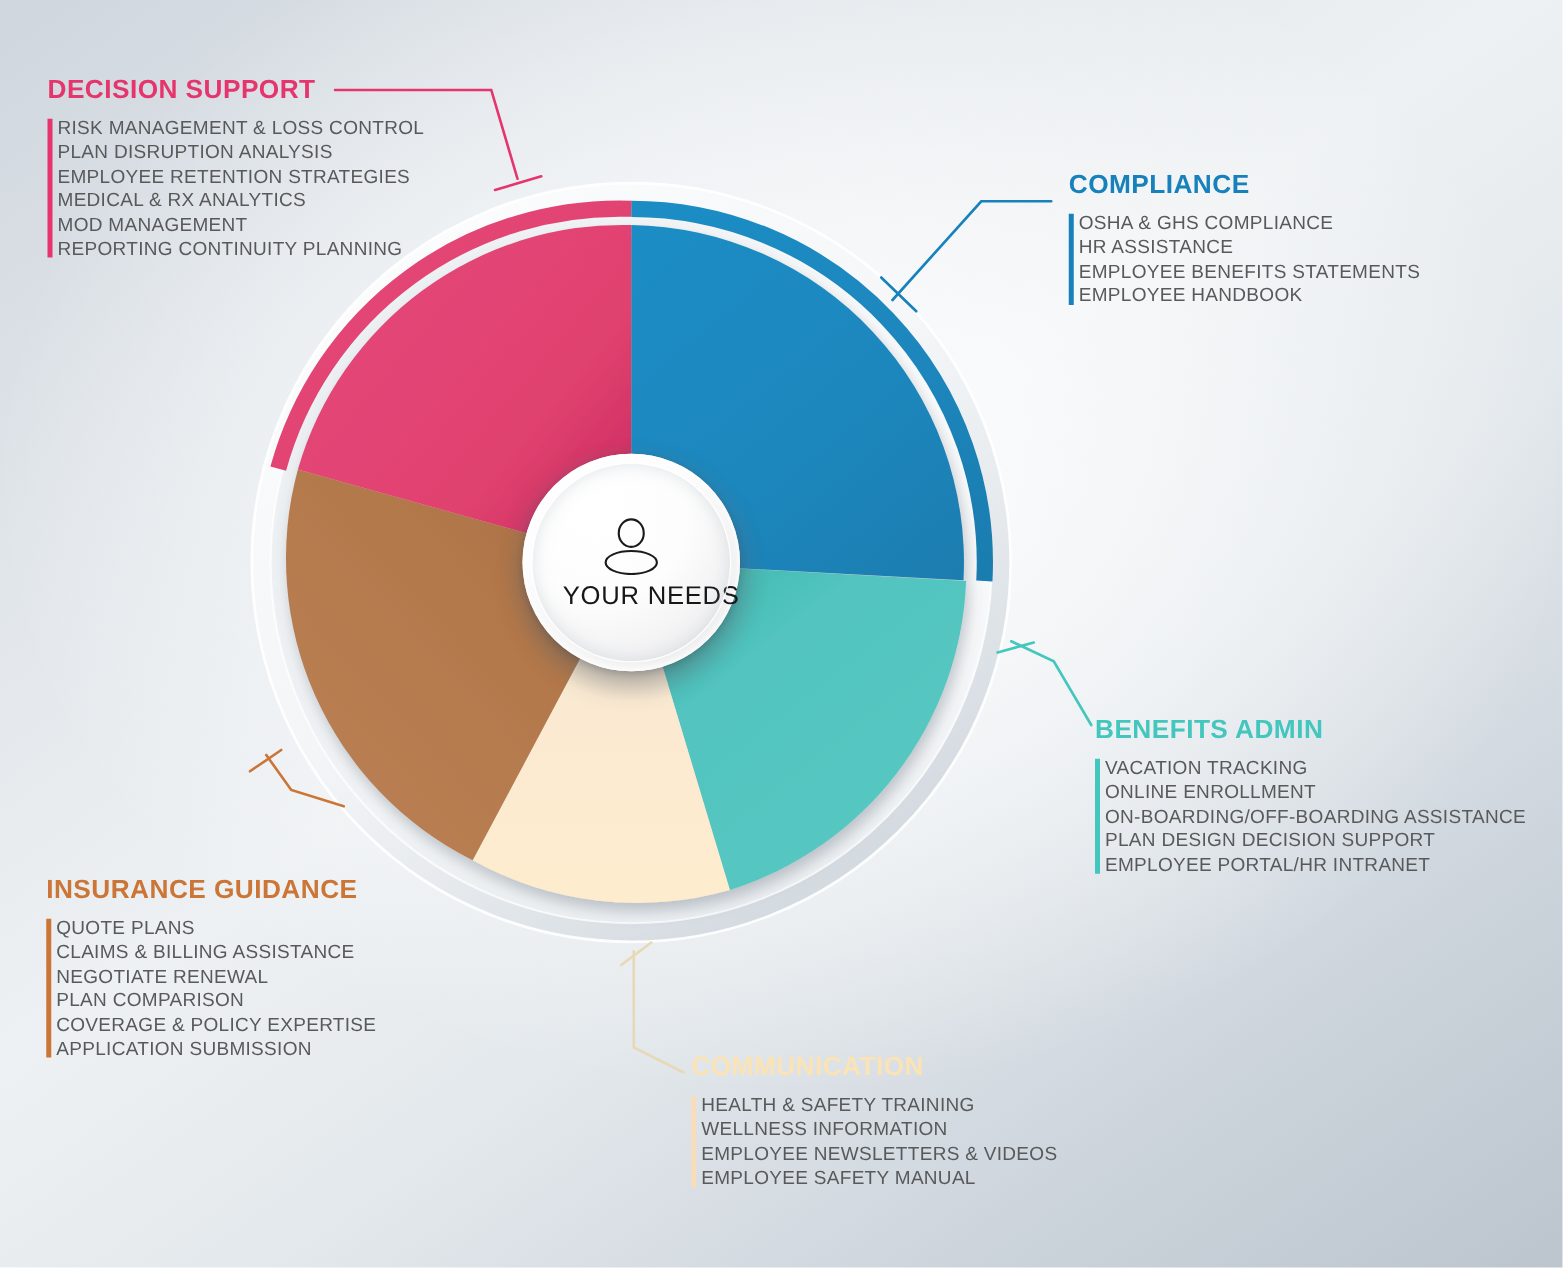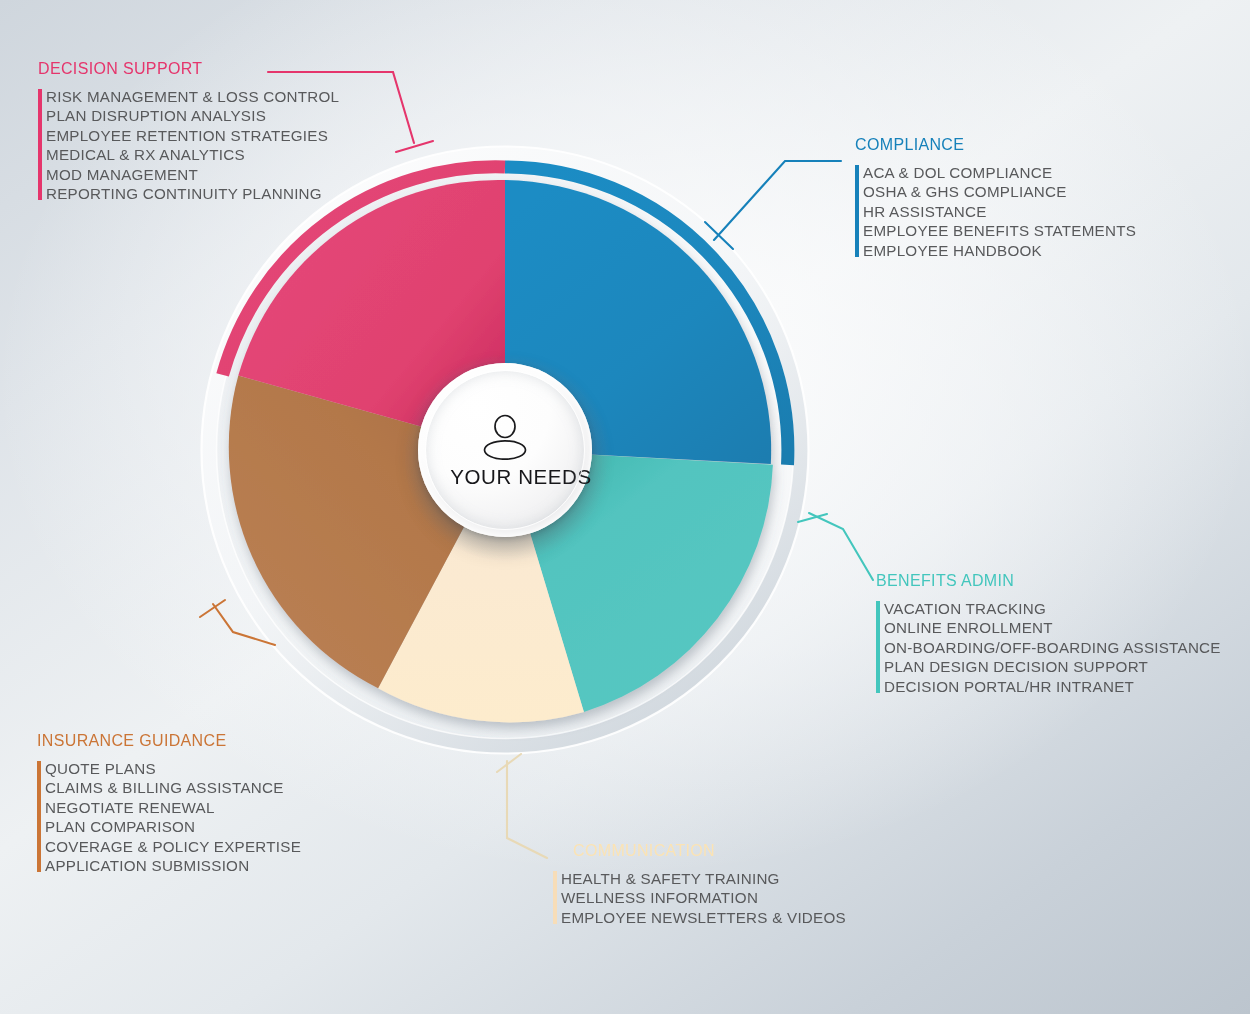--- a/index.html
+++ b/index.html
@@ -36,44 +36,44 @@
   .hub-icon { width:56px; height:46px; margin-bottom:5px; margin-top:2px; }
   .hub-label {
     font-size:20.5px; letter-spacing:0.6px; color:#17171a; font-weight:400;
     white-space:nowrap;
     margin-left:32px;
   }
 
   
   .block { position:absolute; }
   .block h3 {
-    font-size:16px; font-weight:normal; letter-spacing:0.35px;
+    font-size:21px; font-weight:bold; letter-spacing:0.35px;
     white-space:nowrap; margin-bottom:9px;
   }
   .items { position:relative; padding-left:8px; }
   .items .bar {
     position:absolute; left:0; top:2px; bottom:3px; width:4px; border-radius:0;
   }
   .items li {
     list-style:none; font-size:15.2px; color:#58595b; letter-spacing:0.25px;
     line-height:19.4px; white-space:nowrap;
   }
 
   
   #b-decision  { left:38px;  top:60px;  }
   #b-decision h3  { color:#e8traits; }
   #b-compliance{ left:855px; top:136px; }
   #b-benefits  { left:876px; top:572px; }
   #b-comm      { left:553px; top:842px; }
-  #b-insurance { left:37px;  top:700px;margin-top:32px; }
+  #b-insurance { left:37px;  top:700px; }
 
   .c-pink  { color:#e5356c; }
   .c-blue  { color:#1681ba; }
   .c-teal  { color:#43c6bd; }
-  .c-cream { color:#fbe3b4;margin-left:20px; }
+  .c-cream { color:#fbe3b4; }
   .c-brown { color:#cb7536; }
   .bg-pink  { background:#e5356c; }
   .bg-blue  { background:#1681ba; }
   .bg-teal  { background:#43c6bd; }
   .bg-cream { background:#f7ddb8; }
   .bg-brown { background:#cb7536; }
 
   .connectors { position:absolute; left:0; top:0; pointer-events:none; }
 </style>
 </head>
@@ -207,47 +207,47 @@
       <li>MEDICAL &amp; RX ANALYTICS</li>
       <li>MOD MANAGEMENT</li>
       <li>REPORTING CONTINUITY PLANNING</li>
     </ul>
   </div>
 
   <div class="block" id="b-compliance">
     <h3 class="c-blue">COMPLIANCE</h3>
     <ul class="items">
       <span class="bar bg-blue"></span>
-      <li>ACA &amp; DOL COMPLIANCE</li>
       <li>OSHA &amp; GHS COMPLIANCE</li>
       <li>HR ASSISTANCE</li>
       <li>EMPLOYEE BENEFITS STATEMENTS</li>
       <li>EMPLOYEE HANDBOOK</li>
     </ul>
   </div>
 
   <div class="block" id="b-benefits">
     <h3 class="c-teal">BENEFITS ADMIN</h3>
     <ul class="items">
       <span class="bar bg-teal"></span>
       <li>VACATION TRACKING</li>
       <li>ONLINE ENROLLMENT</li>
       <li>ON-BOARDING/OFF-BOARDING ASSISTANCE</li>
       <li>PLAN DESIGN DECISION SUPPORT</li>
-      <li>DECISION PORTAL/HR INTRANET</li>
+      <li>EMPLOYEE PORTAL/HR INTRANET</li>
     </ul>
   </div>
 
   <div class="block" id="b-comm">
     <h3 class="c-cream">COMMUNICATION</h3>
     <ul class="items">
       <span class="bar bg-cream"></span>
       <li>HEALTH &amp; SAFETY TRAINING</li>
       <li>WELLNESS INFORMATION</li>
       <li>EMPLOYEE NEWSLETTERS &amp; VIDEOS</li>
+      <li>EMPLOYEE SAFETY MANUAL</li>
     </ul>
   </div>
 
   <div class="block" id="b-insurance">
     <h3 class="c-brown">INSURANCE GUIDANCE</h3>
     <ul class="items">
       <span class="bar bg-brown"></span>
       <li>QUOTE PLANS</li>
       <li>CLAIMS &amp; BILLING ASSISTANCE</li>
       <li>NEGOTIATE RENEWAL</li>

